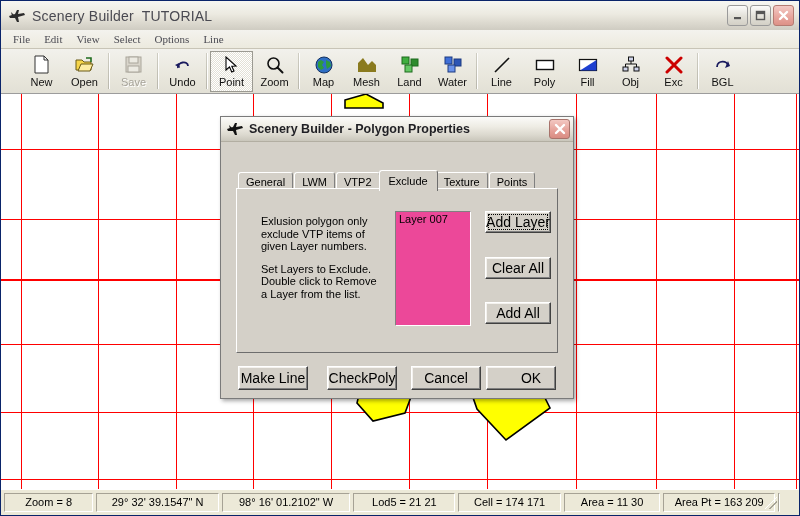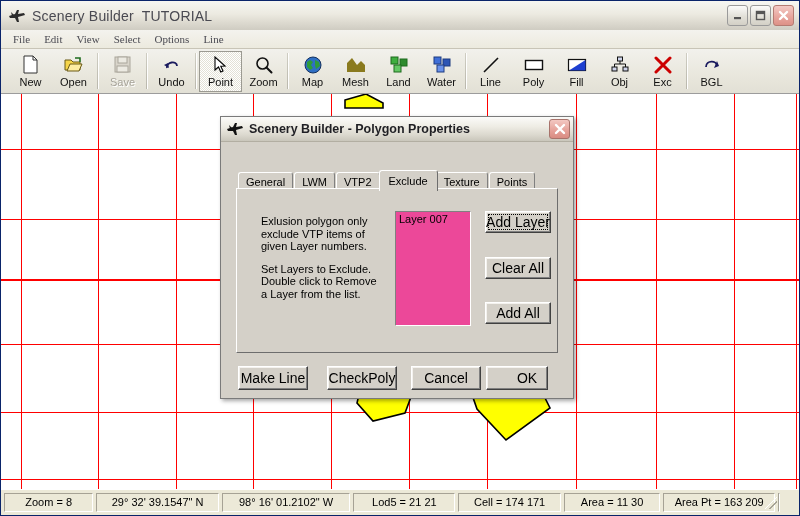--- a/index.html
+++ b/index.html
@@ -63,21 +63,21 @@
   .menu-item {
     padding: 2px 7px; font-size: 11px; color: #4a4a52;
     font-family: Liberation Serif, serif;
   }
 
   
   #toolbar {
     position: absolute; left: 0; top: 48px; right: 0; height: 45px;
     background: linear-gradient(to bottom, #f2f1ec, #e9e7dd 60%, #e2e0d5);
     border-bottom: 1px solid #9c9c9c;
-    display: flex; align-items: center; padding: 0 8px;
+    display: flex; align-items: center; padding: 0 19px;
     box-sizing: border-box;
   }
   .tool {
     width: 43px; height: 41px;
     margin: 0 0px;
     display: flex; flex-direction: column; align-items: center; justify-content: flex-start;
     border: 1px solid transparent;
     box-sizing: border-box;
     padding-top: 3px;
     position: relative;
@@ -231,21 +231,21 @@
     content: ""; position: absolute; left: 2px; top: 2px; right: 2px; bottom: 2px;
     border: 1px dotted #000;
   }
   #btn-add-layer { position: absolute; left: 248px; top: 22px; width: 66px; height: 22px; }
   #btn-clear-all { position: absolute; left: 248px; top: 68px; width: 66px; height: 22px; }
   #btn-add-all   { position: absolute; left: 248px; top: 113px; width: 66px; height: 22px; }
 
   #btn-make-line { position: absolute; left: 17px;  top: 225px; width: 70px; height: 24px; }
   #btn-checkpoly { position: absolute; left: 106px; top: 225px; width: 70px; height: 24px; }
   #btn-cancel    { position: absolute; left: 190px; top: 225px; width: 70px; height: 24px; }
-  #btn-ok        { position: absolute; left: 265px; top: 225px; width: 62px; height: 24px; padding-left: 20px; }
+  #btn-ok        { position: absolute; left: 265px; top: 225px; width: 70px; height: 24px; padding-left: 20px; }
 </style>
 </head>
 <body>
 
 <div id="app">
 
   <div id="titlebar">
     <div class="tb-icon">
       <svg width="18" height="14" viewBox="0 0 18 14">
         <path d="M1 7 L7 5 L9 1 L11 1 L10 5 L16 4 L17 6 L10 8 L11 13 L9 13 L7 9 L2 9 Z" fill="#2b2b2b"></path>

